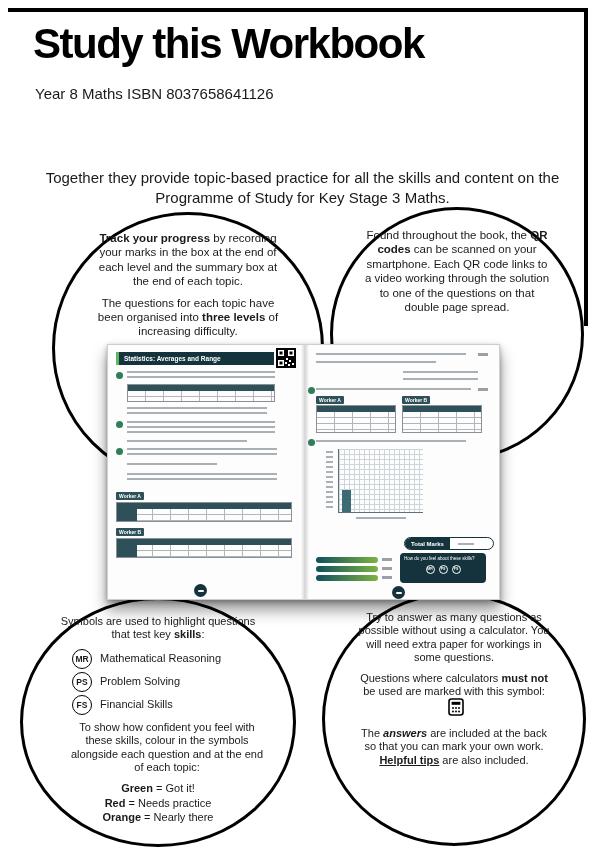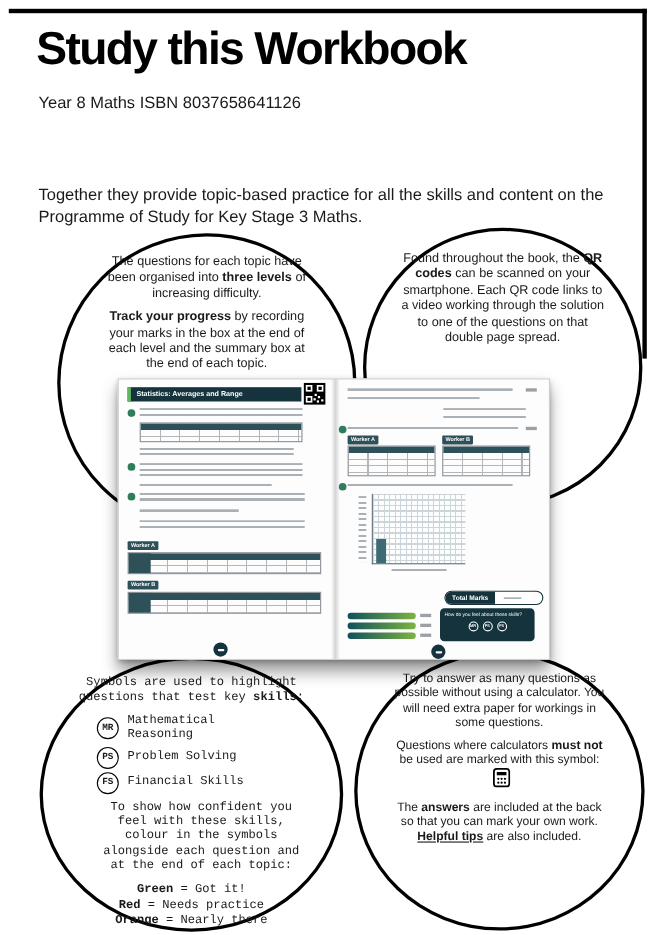--- a/index.html
+++ b/index.html
@@ -6,28 +6,28 @@
   html,body { background:#ffffff; }
   body { font-family:"Liberation Sans", sans-serif; color:#1a1a1a; }
   .page { position:relative; width:600px; height:850px; background:#fff; overflow:hidden; }
 
   .rule-top { position:absolute; left:8px; top:8px; width:580px; height:4px; background:#000; }
   .rule-right { position:absolute; left:584px; top:8px; width:4px; height:318px; background:#000; }
 
   .title { position:absolute; left:33px; top:20px; font-size:42px; font-weight:bold; letter-spacing:-1.5px; color:#000; }
 
   .intro { position:absolute; left:35px; top:84px; font-size:15px; line-height:1.33; }
-  .together { position:absolute; left:35px; top:168px; width:535px; font-size:15px; line-height:1.35; }
+  .together { position:absolute; left:35px; top:168px; width:535px; font-size:15px; line-height:1.35;text-align:center; }
 
   
   .bubble { position:absolute; border:3px solid #000; border-radius:50%; background:#fff; text-align:center; z-index:1; }
   .bubble p { margin-bottom:7px; }
   .b1 { left:52px;  top:212px; width:272px; height:272px; padding:16px 36px 0; font-size:11.5px; line-height:1.25; }
   .b2 { left:330px; top:207px; width:254px; height:254px; padding:18px 30px 0; font-size:11.5px; line-height:1.25; }
-  .b3 { left:36px;  top:597px; width:276px; height:250px; padding:15px 28px 0; font-size:11px;  line-height:1.22;font-family:Liberation Mono, monospace; }
+  .b3 { left:20px;  top:597px; width:276px; height:250px; padding:15px 28px 0; font-size:11px;  line-height:1.22; }
   .b4 { left:322px; top:592px; width:264px; height:254px; padding:16px 32px 0; font-size:11px;  line-height:1.22; }
 
   .skill-row { display:flex; align-items:center; gap:8px; width:172px; margin:3px auto; text-align:left; }
   .skill-badge { width:20px; height:20px; border:1.6px solid #000; border-radius:50%; display:flex; align-items:center; justify-content:center; font-weight:bold; font-size:8.5px; flex:0 0 auto; background:#fff; }
   .legend div { line-height:1.3; }
   .calc-icon { display:inline-block; vertical-align:middle; margin-left:4px; }
 
   
   .spread { position:absolute; left:107px; top:344px; width:393px; height:256px; background:#fdfdfd; border:1px solid #cfcfcf; box-shadow:0 10px 14px rgba(0,0,0,.42), 0 2px 5px rgba(0,0,0,.3); z-index:5; }
   .gutter { position:absolute; left:193px; top:0; width:8px; height:100%; background:linear-gradient(to right, rgba(0,0,0,0), rgba(0,0,0,.16), rgba(0,0,0,0)); }
@@ -80,22 +80,22 @@
 
   <h1 class="title">Study this Workbook</h1>
 
   <div class="intro">
     <div>Year 8 Maths ISBN 8037658641126</div>
   </div>
 
   <p class="together">Together they provide topic-based practice for all the skills and content on the Programme of Study for Key Stage 3 Maths.</p>
 
   <div class="bubble b1">
+    <p><span style="font-weight: bold;">Track your progress</span><span> by recording your marks in the box at the end of each level and the summary box at the end of each topic.</span></p>
     <p><span>The questions for each topic have been organised into </span><span style="font-weight: bold;">three levels</span><span> of increasing difficulty.</span></p>
-    <p><span style="font-weight: bold;">Track your progress</span><span> by recording your marks in the box at the end of each level and the summary box at the end of each topic.</span></p>
   </div>
 
   <div class="bubble b2">
     <p><span>Found throughout the book, the </span><span style="font-weight: bold;">QR codes</span><span> can be scanned on your smartphone. Each QR code links to a video working through the solution to one of the questions on that double page spread.</span></p>
   </div>
 
   <div class="bubble b3">
     <p><span>Symbols are used to highlight questions that test key </span><span style="font-weight: bold;">skills</span><span>:</span></p>
 
     <div class="skill-row">
@@ -125,21 +125,21 @@
     <p><span><span>Questions where calculators </span><span style="font-weight: bold;">must not</span><span> be used are marked with this symbol:</span></span><span class="calc-icon"><svg width="16" height="18" viewBox="0 0 16 18">
             <rect x="1" y="1" width="14" height="16" rx="2.5" fill="none" stroke="#000" stroke-width="1.6"></rect>
             <rect x="3.6" y="3.8" width="8.8" height="3" fill="#000"></rect>
             <circle cx="5" cy="10" r="1" fill="#000"></circle>
             <circle cx="8" cy="10" r="1" fill="#000"></circle>
             <circle cx="11" cy="10" r="1" fill="#000"></circle>
             <circle cx="5" cy="13.5" r="1" fill="#000"></circle>
             <circle cx="8" cy="13.5" r="1" fill="#000"></circle>
             <circle cx="11" cy="13.5" r="1" fill="#000"></circle>
           </svg></span></p>
-    <p><span>The </span><span style="font-weight: bold;">answers</span><span> are included at the back so that you can mark your own work. </span><span style="font-weight: bold; text-decoration: underline;">Helpful tips</span><span> are also included.</span></p>
+    <p><span>The </span><span style="font-weight: bold; font-style: italic;">answers</span><span> are included at the back so that you can mark your own work. </span><span style="font-weight: bold; text-decoration: underline;">Helpful tips</span><span> are also included.</span></p>
   </div>
 
   <div class="spread">
     <div class="gutter"></div>
 
     <div class="lp">
       <div class="sp-header">Statistics: Averages and Range</div>
       <div class="qr">
         <svg width="20" height="20" viewBox="0 0 20 20">
             <rect width="20" height="20" fill="#000"></rect>

